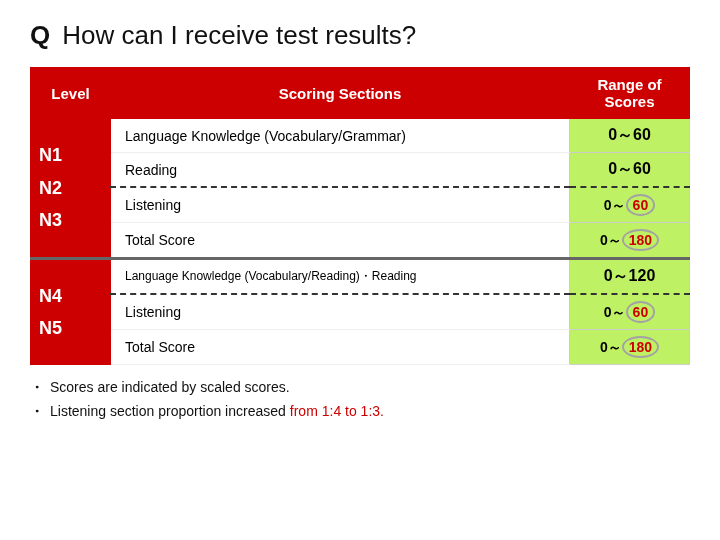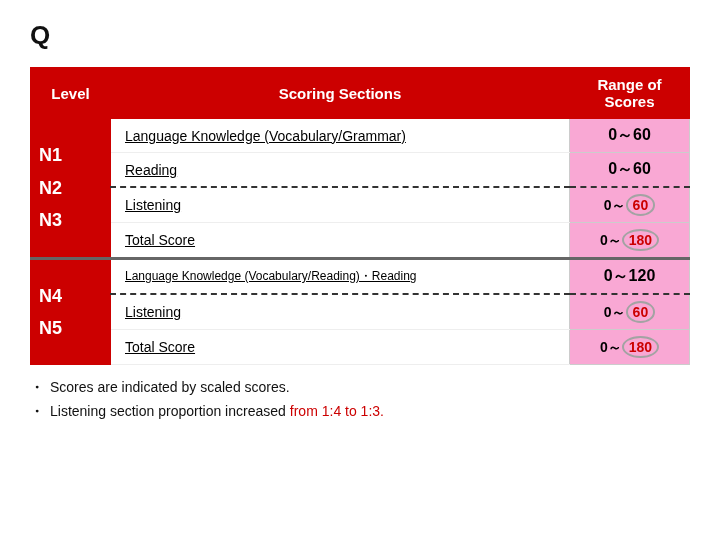--- a/index.html
+++ b/index.html
@@ -72,35 +72,34 @@
     td.content-cell {
       background-color: #fff;
       font-size: 14px;
       padding: 6px 14px;
       border-left: 1px solid #ccc;
       border-right: 1px solid #ccc;
       border-top: 1px solid #eee;
       border-bottom: 1px solid #eee;
       text-align: left;
       vertical-align: middle;
-      text-decoration: underline;
     }
 
     td.content-cell.small-text {
       font-size: 12px;
     }
 
     
     tr.dashed-top td {
       border-top: 2px dashed #333 !important;
     }
 
     
     td.range-cell {
-      background-color: #f9a8d4;
+      background-color: #bef264;
       font-size: 14px;
       font-weight: bold;
       padding: 6px 10px;
       border: 1px solid #ccc;
       text-align: center;
       vertical-align: middle;
     }
 
     td.range-cell span.circled {
       display: inline-block;
@@ -157,20 +156,21 @@
       font-weight: bold;
     }
   </style>
 </head>
 <body>
 
 <div class="page">
 
   <div class="title">
     <span class="title-q">Q</span>
+    <span>How can I receive test results?</span>
   </div>
 
   <div class="table-container">
     <table>
       <thead>
         <tr class="header-row">
           <th class="level-header">Level</th>
           <th class="scoring-header">Scoring Sections</th>
           <th class="range-header">Range of<br>Scores</th>
         </tr>

